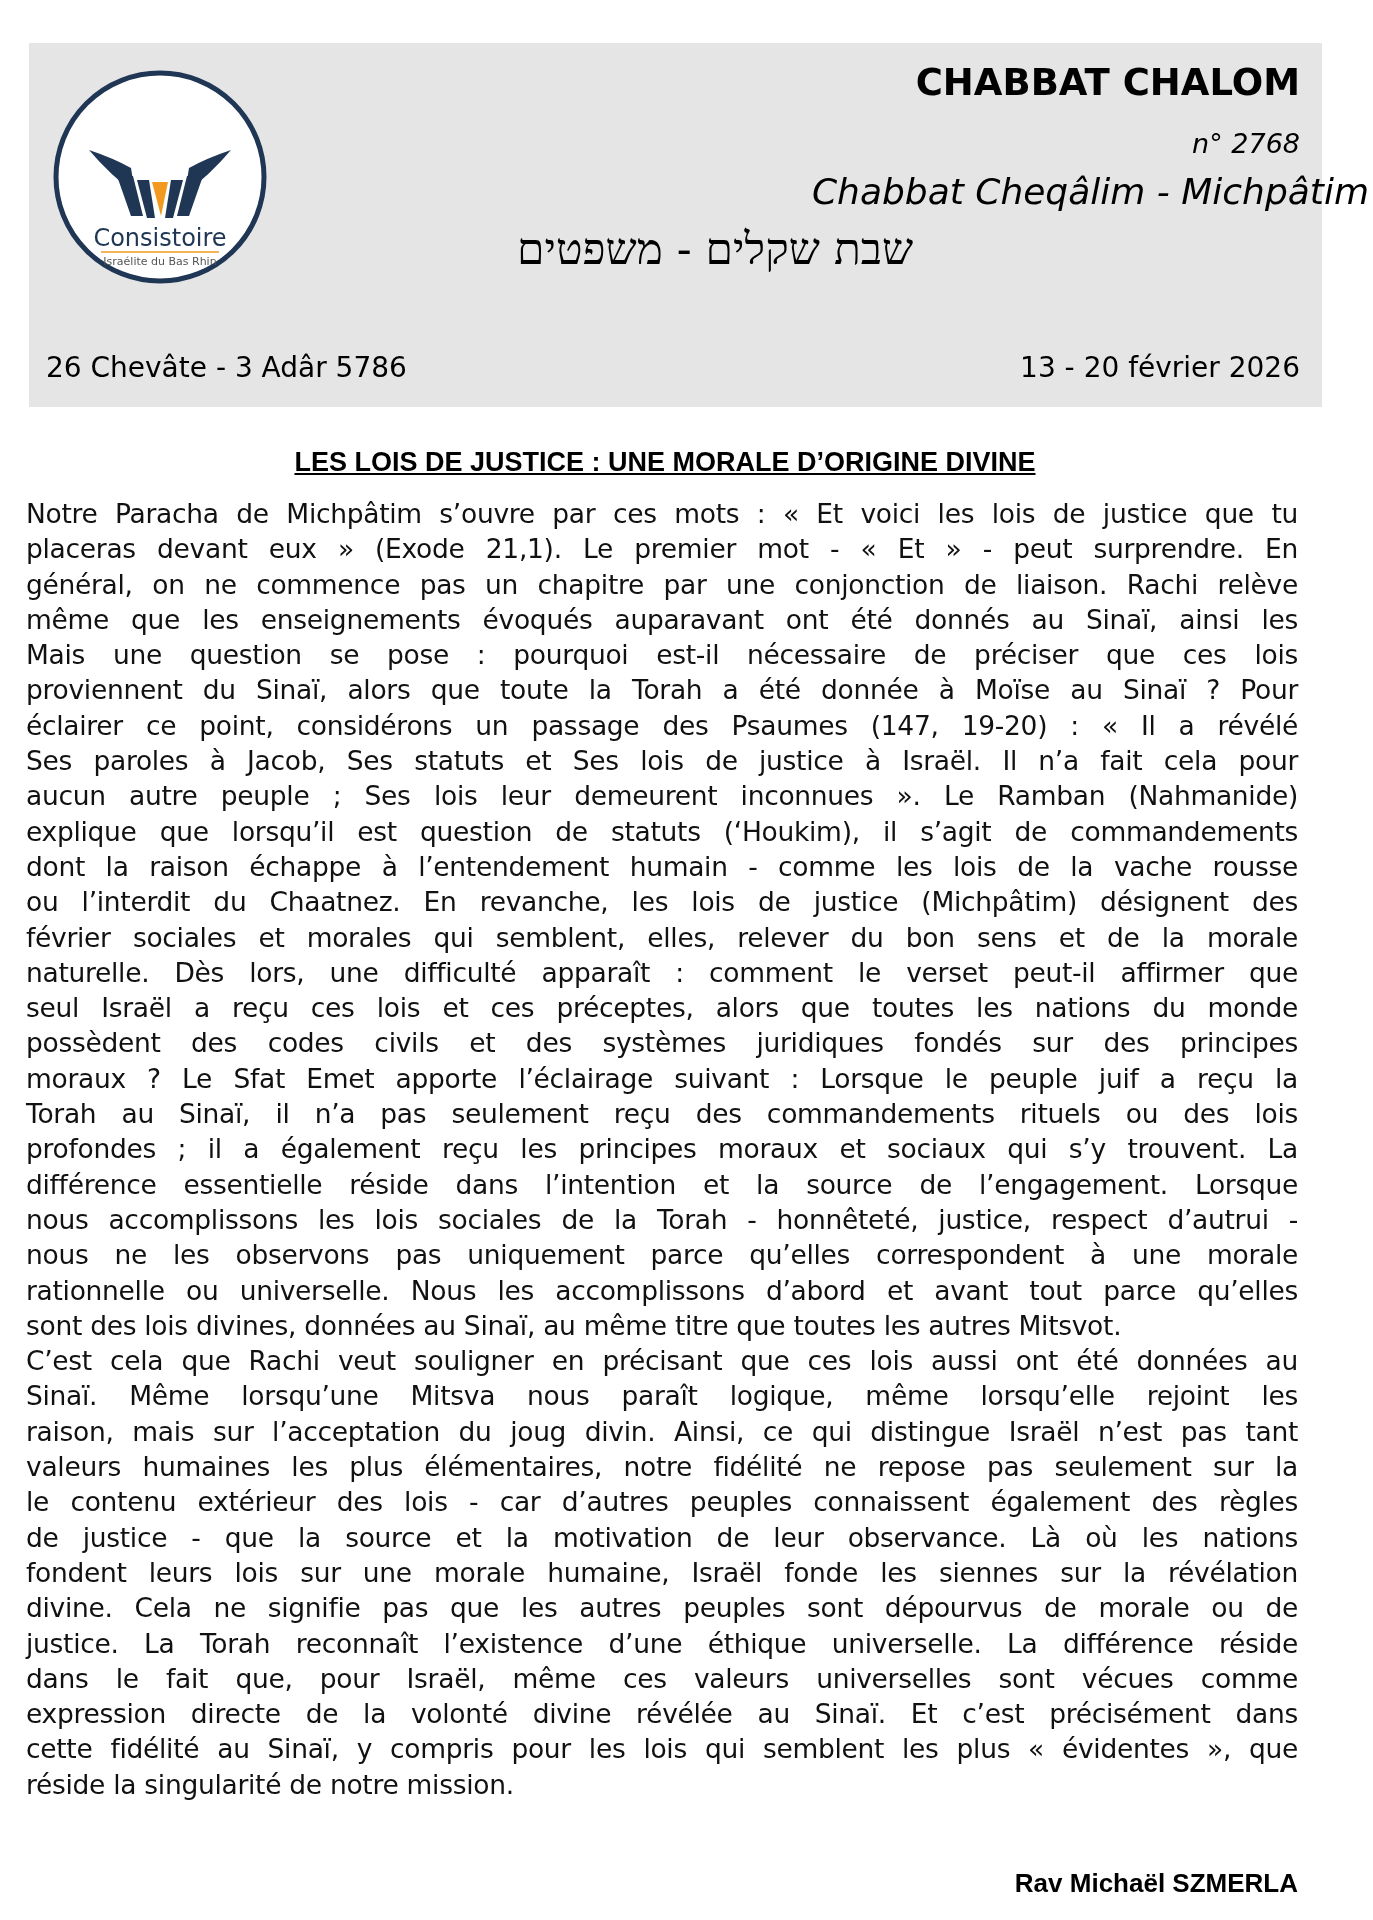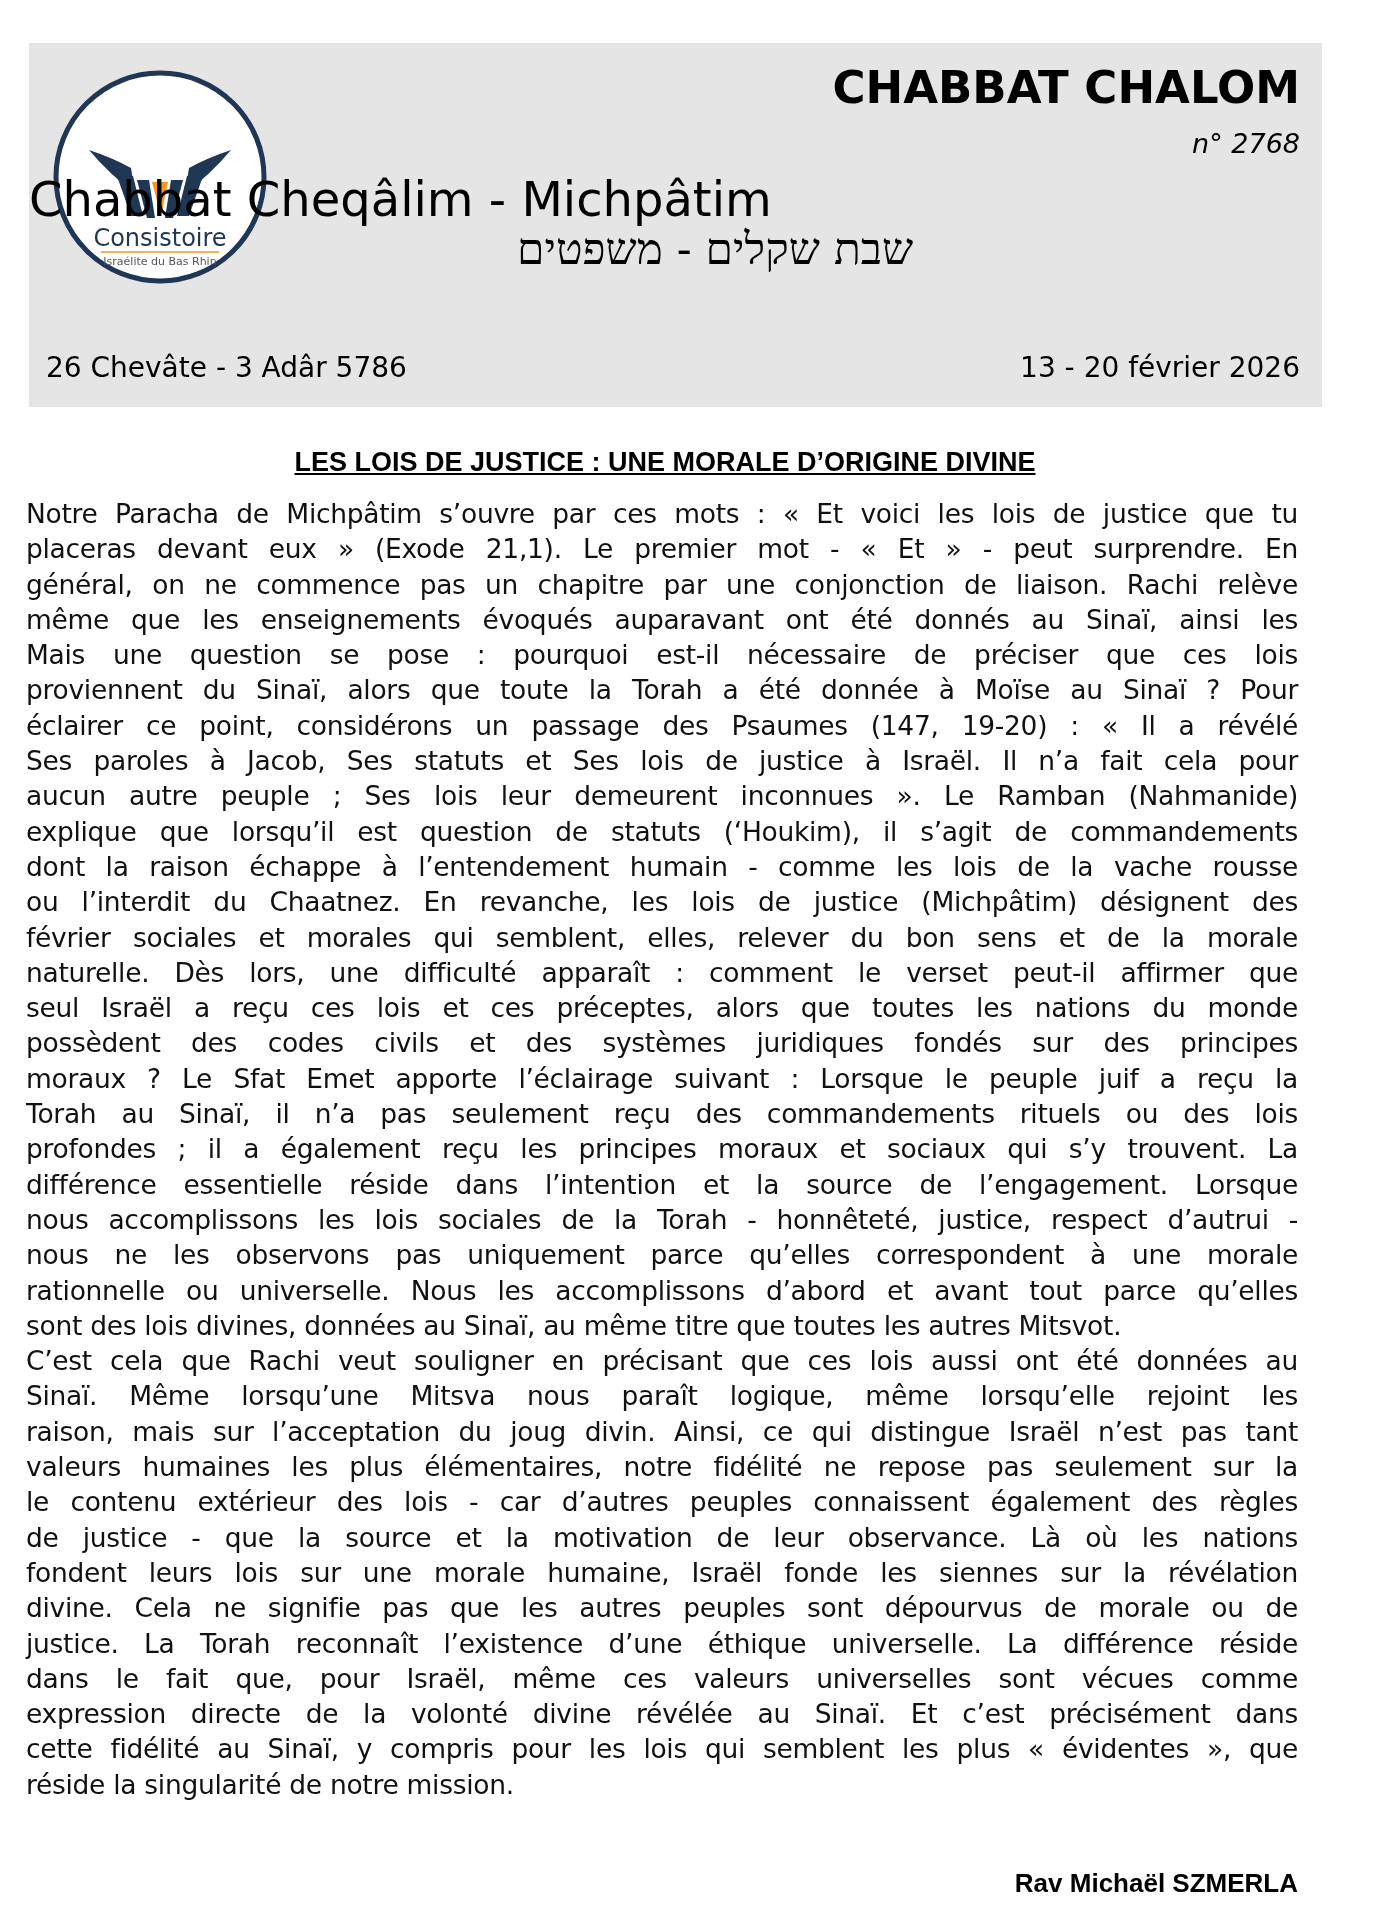--- a/index.html
+++ b/index.html
@@ -1,24 +1,24 @@
 <!DOCTYPE html>
 <html><head>
 <meta charset="utf-8">
 <style>
   html, body { margin: 0; padding: 0; background: #ffffff; }
   body { width: 1373px; height: 1920px; position: relative; overflow: hidden;
          font-family: "DejaVu Sans", sans-serif; color: #111; }
   .header { position: absolute; left: 29px; top: 43px; width: 1293px; height: 364px; background: #e6e5e6; }
   .logo { position: absolute; left: 22px; top: 25px; width: 218px; height: 218px; }
   .title-main { position: absolute; right: 22px; top: 18px; font-family: "DejaVu Sans", sans-serif;
-                font-weight: bold; font-size: 45px; letter-spacing: 0px; color: #000; }
+                font-weight: bold; font-size: 37px; letter-spacing: 0px; color: #000; }
   .issue { position: absolute; right: 22px; top: 85px; font-style: italic; font-size: 27px; color: #000; }
-  .parasha-fr { position: absolute; left: 0; width: 1340px; text-align: left; top: 128px;
-                font-size: 48px; color: #000; }
+  .parasha-fr { position: absolute; left: 0; width: 1340px; text-align: right; top: 128px;
+                font-size: 36px; color: #000; font-style: italic; }
   .parasha-he { position: absolute; left: 0; width: 1340px; text-align: center; top: 180px;
                 font-family: "DejaVu Serif", serif; font-size: 44px; color: #000; direction: rtl; margin-left: 16px; }
   .date-heb { position: absolute; left: 17px; top: 308px; font-size: 28px; color: #000; }
   .date-greg { position: absolute; right: 22px; top: 308px; font-size: 28px; color: #000; }
 
   .article-title { position: absolute; left: 0; width: 1330px; text-align: center; top: 447px;
                    font-family: "Liberation Sans", sans-serif; font-weight: bold; font-size: 27px;
                    text-decoration: underline; color: #000; }
   .body-text { position: absolute; left: 26px; top: 496px; width: 1272px; }
   .line { height: 35.3px; font-size: 26.5px; line-height: 35.3px; white-space: nowrap;

